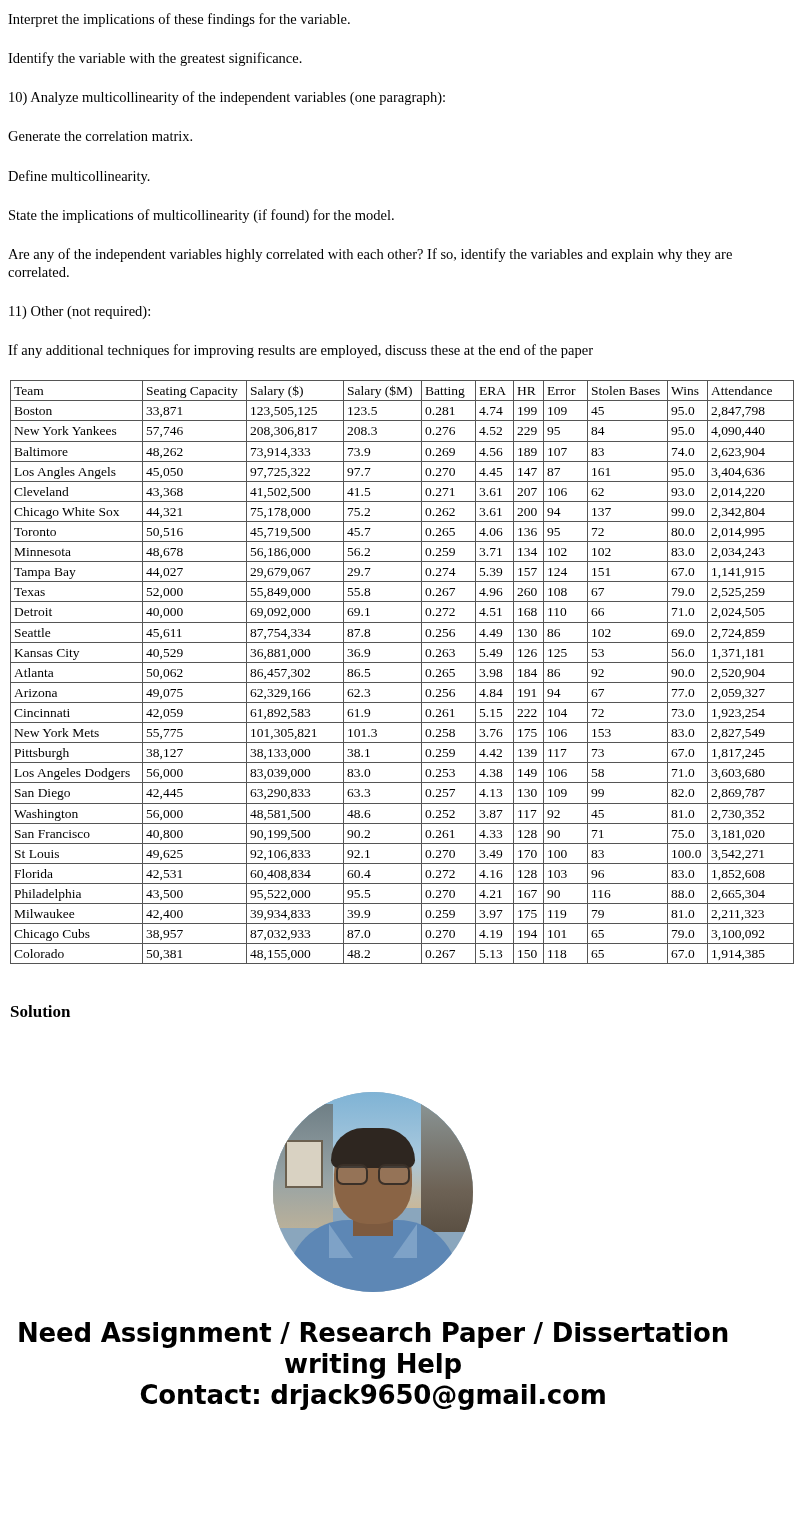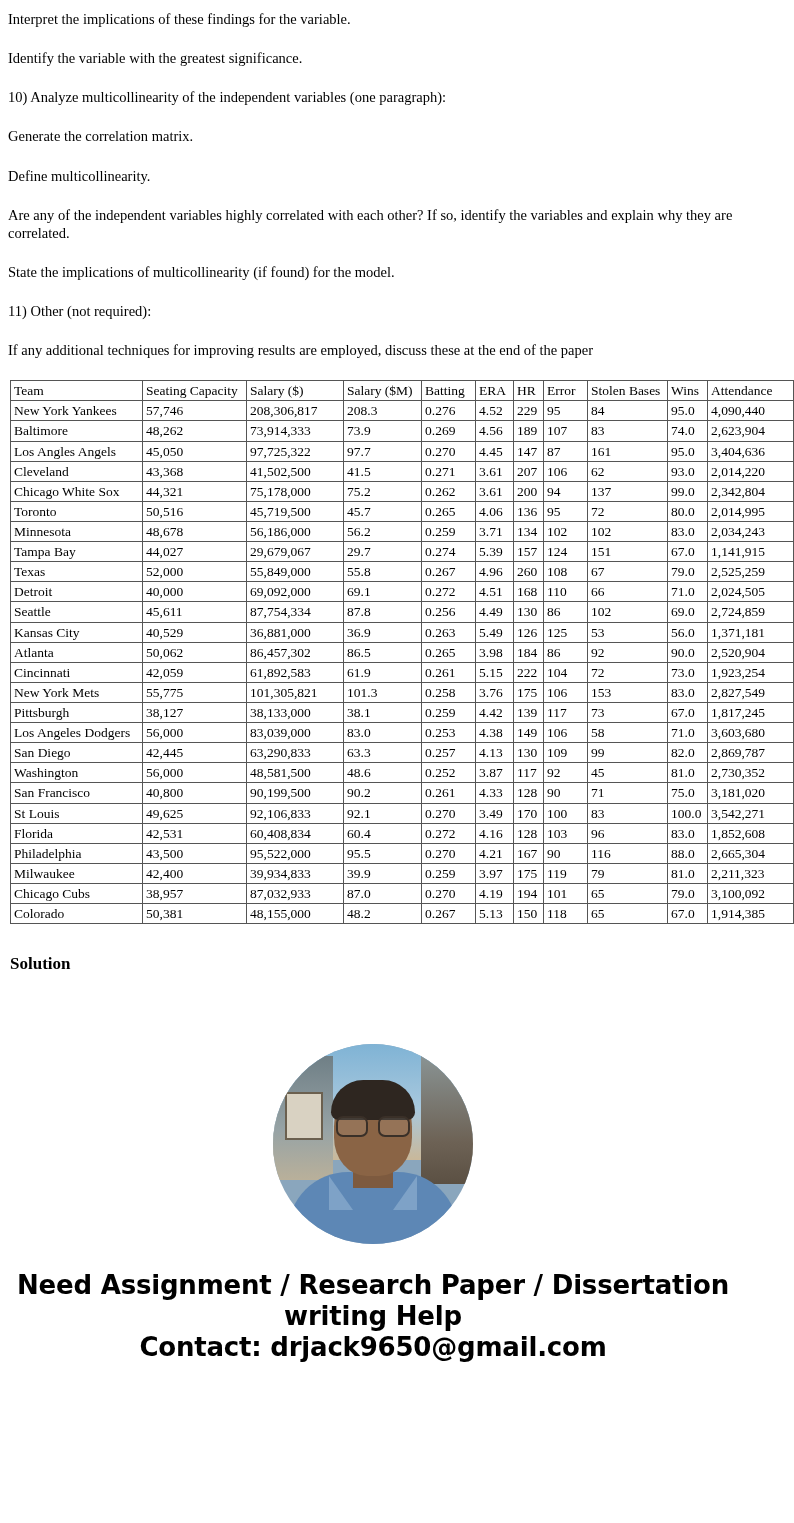--- a/index.html
+++ b/index.html
@@ -58,21 +58,21 @@
   col.c-hr   { width: 30px; }
   col.c-err  { width: 44px; }
   col.c-sb   { width: 80px; }
   col.c-wins { width: 40px; }
   col.c-att  { width: 86px; }
 
   h2.solution {
     font-family: "Liberation Serif", serif;
     font-size: 17px;
     font-weight: bold;
-    margin: 30px 0 0 2px;
+    margin: 38px 0 0 2px;
   }
 
   .photo-wrap {
     text-align: center;
     margin-top: 70px;
   }
   .avatar {
     width: 200px;
     height: 200px;
     border-radius: 50%;
@@ -182,22 +182,22 @@
 </head>
 <body>
 
 <div class="page">
 
   <p class="para">Interpret the implications of these findings for the variable.</p>
   <p class="para">Identify the variable with the greatest significance.</p>
   <p class="para">10) Analyze multicollinearity of the independent variables (one paragraph):</p>
   <p class="para">Generate the correlation matrix.</p>
   <p class="para">Define multicollinearity.</p>
+  <p class="para">State the implications of multicollinearity (if found) for the model.</p>
   <p class="para">Are any of the independent variables highly correlated with each other? If so, identify the variables and explain why they are correlated.</p>
-  <p class="para">State the implications of multicollinearity (if found) for the model.</p>
   <p class="para">11) Other (not required):</p>
   <p class="para">If any additional techniques for improving results are employed, discuss these at the end of the paper</p>
 
   <table class="data">
     <colgroup>
       <col class="c-team">
         <col class="c-seat">
         <col class="c-sal">
         <col class="c-salm">
       <col class="c-bat">
@@ -218,20 +218,33 @@
         <th>ERA</th>
         <th>HR</th>
         <th>Error</th>
         <th>Stolen Bases</th>
         <th>Wins</th>
         <th>Attendance</th>
       </tr>
     </thead>
     <tbody>
         <tr>
+          <td>Boston</td>
+          <td>33,871</td>
+          <td>123,505,125</td>
+          <td>123.5</td>
+          <td>0.281</td>
+          <td>4.74</td>
+          <td>199</td>
+          <td>109</td>
+          <td>45</td>
+          <td>95.0</td>
+          <td>2,847,798</td>
+        </tr>
+        <tr>
           <td>New York Yankees</td>
           <td>57,746</td>
           <td>208,306,817</td>
           <td>208.3</td>
           <td>0.276</td>
           <td>4.52</td>
           <td>229</td>
           <td>95</td>
           <td>84</td>
           <td>95.0</td>
@@ -385,20 +398,33 @@
           <td>50,062</td>
           <td>86,457,302</td>
           <td>86.5</td>
           <td>0.265</td>
           <td>3.98</td>
           <td>184</td>
           <td>86</td>
           <td>92</td>
           <td>90.0</td>
           <td>2,520,904</td>
+        </tr>
+        <tr>
+          <td>Arizona</td>
+          <td>49,075</td>
+          <td>62,329,166</td>
+          <td>62.3</td>
+          <td>0.256</td>
+          <td>4.84</td>
+          <td>191</td>
+          <td>94</td>
+          <td>67</td>
+          <td>77.0</td>
+          <td>2,059,327</td>
         </tr>
         <tr>
           <td>Cincinnati</td>
           <td>42,059</td>
           <td>61,892,583</td>
           <td>61.9</td>
           <td>0.261</td>
           <td>5.15</td>
           <td>222</td>
           <td>104</td>

